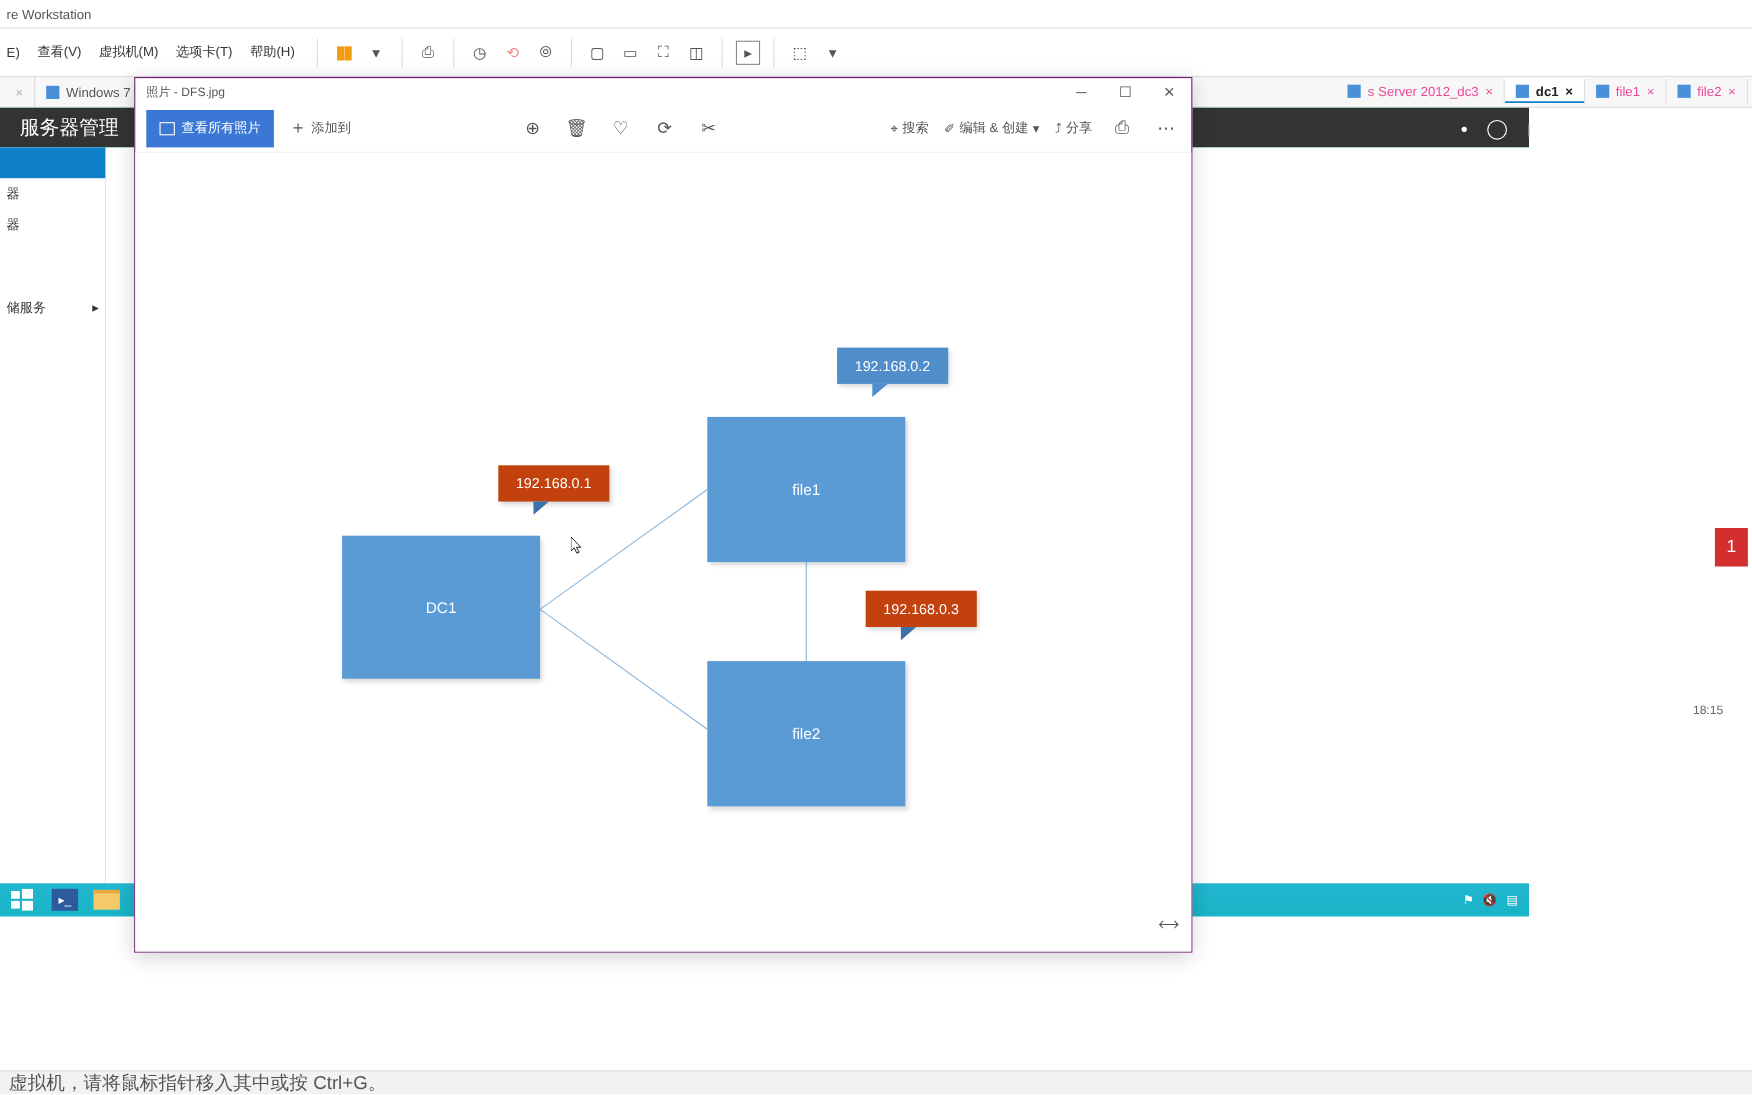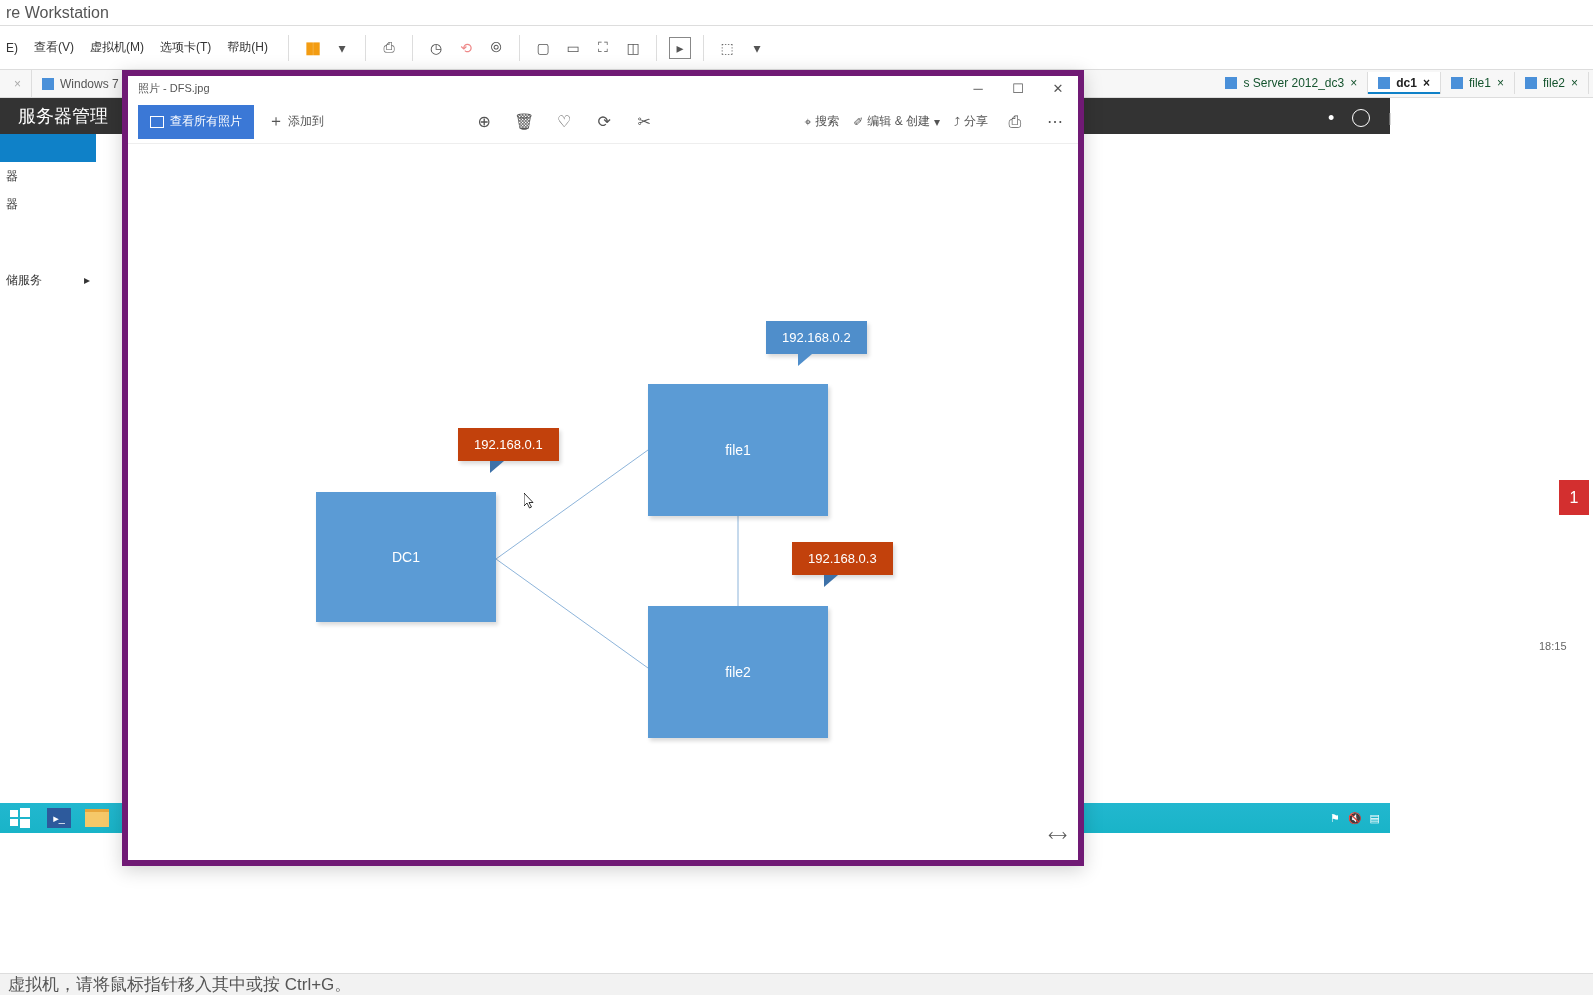--- a/index.html
+++ b/index.html
@@ -1,19 +1,19 @@
 <!DOCTYPE html>
 <html><head>
 <meta charset="utf-8">
 <style>
   * { box-sizing: border-box; margin: 0; padding: 0; font-family: "Segoe UI", "Microsoft YaHei", sans-serif; }
   body { width: 1593px; height: 995px; background: #fff; position: relative; overflow: hidden; }
 
   
-  .host-titlebar { height: 26px; background: #fff; border-bottom: 1px solid #ddd; font-size: 16px; line-height: 26px; padding-left: 6px; color: #555; }
+  .host-titlebar { height: 26px; background: #fff; border-bottom: 1px solid #ddd; font-size: 12px; line-height: 26px; padding-left: 6px; color: #555; }
 
   
   .vmware-menu { height: 44px; display: flex; align-items: center; gap: 8px; padding: 0 6px; border-bottom: 1px solid #ddd; }
   .vmware-menu .menu-text { font-size: 12px; color: #333; margin-right: 8px; cursor: pointer; }
   .vmware-menu .sep { width: 1px; height: 26px; background: #ddd; margin: 0 4px; }
   .vmware-menu .tb-btn { width: 22px; height: 22px; display: inline-flex; align-items: center; justify-content: center; color: #555; font-size: 14px; cursor: pointer; }
   .vmware-menu .pause-bars { color: #f39c12; font-size: 16px; letter-spacing: -2px; font-weight: bold; }
 
   
   .vmware-tabs { height: 28px; display: flex; align-items: stretch; background: #f7f7f7; border-bottom: 1px solid #ddd; position: relative; }
@@ -34,21 +34,21 @@
   .sm-side-item.active { background: #0f81c8; color: #fff; }
   .sm-side-chevron { position: absolute; right: 6px; }
 
   .sm-main-bg { position: absolute; left: 96px; top: 36px; right: 0; bottom: 0; background: #fff; }
 
   .sm-right-panel { position: absolute; right: 4px; top: 140px; width: 300px; }
   .red-badge { width: 30px; height: 35px; background: #d32f2f; color: #fff; display: flex; align-items: center; justify-content: center; font-size: 16px; margin-left: auto; margin-top: 340px; }
   .time-label { font-size: 11px; color: #666; margin-top: 125px; margin-left: 250px; }
 
   
-  .photos-window { position: absolute; left: 122px; top: 70px; width: 962px; height: 796px; background: #fff; border: 6px solid #701a75; box-shadow: 0 4px 18px rgba(0,0,0,0.18); }
+  .photos-window { position: absolute; left: 122px; top: 70px; width: 962px; height: 796px; background: #fff; border: 1px solid #701a75; box-shadow: 0 4px 18px rgba(0,0,0,0.18); }
   .photos-titlebar { height: 24px; display: flex; align-items: center; padding-left: 10px; font-size: 11px; color: #555; }
   .photos-titlebar .win-btns { margin-left: auto; display: flex; }
   .photos-titlebar .win-btn { width: 40px; height: 24px; display: flex; align-items: center; justify-content: center; color: #555; font-size: 13px; cursor: pointer; }
 
   .photos-toolbar { height: 44px; display: flex; align-items: center; padding: 0 10px; gap: 14px; border-bottom: 1px solid #eee; }
   .photos-toolbar .blue-btn { background: #3b78d6; color: #fff; height: 34px; display: flex; align-items: center; gap: 6px; padding: 0 12px; font-size: 12px; cursor: pointer; }
   .photos-toolbar .blue-btn .pic-icon { width: 14px; height: 12px; border: 1.5px solid #fff; position: relative; }
   .photos-toolbar .tool { color: #555; font-size: 12px; display: flex; align-items: center; gap: 4px; cursor: pointer; }
   .photos-toolbar .spacer { flex: 1; }
   .photos-toolbar .icon-btn { width: 26px; height: 26px; display: flex; align-items: center; justify-content: center; font-size: 16px; color: #555; cursor: pointer; }
@@ -62,21 +62,21 @@
   .callout .tail { position: absolute; width: 0; height: 0; }
   .callout .tail.down-left { bottom: -12px; left: 32px; border-left: 0 solid transparent; border-right: 14px solid transparent; border-top: 12px solid #3d71a8; }
   .callout.light .tail.down-left { border-top-color: #4f8ecb; }
 
   .expand-icon { position: absolute; right: 14px; bottom: 14px; font-size: 18px; color: #555; transform: rotate(45deg); cursor: pointer; }
   svg.diagram-lines { position: absolute; left: 0; top: 0; width: 100%; height: 100%; pointer-events: none; }
   svg.diagram-lines line { stroke: #8db4da; stroke-width: 1; }
 
   
   .rtabs { position: absolute; top: 72px; right: 4px; display: flex; gap: 0; }
-  .rtab { display: flex; align-items: center; gap: 6px; font-size: 12px; padding: 4px 10px; color: #14532d; border-right: 1px solid #ddd; cursor: pointer; }
+  .rtab { display: flex; align-items: center; gap: 6px; font-size: 12px; padding: 4px 10px; color: #ec4899; border-right: 1px solid #ddd; cursor: pointer; }
   .rtab .vm-icon { width: 12px; height: 12px; background: #4a90d9; }
   .rtab.active { background: #fff; font-weight: 600; color: #222; box-shadow: inset 0 -2px 0 #0f81c8; }
 
   
   .win-taskbar { position: absolute; left: 0; bottom: 0; width: 100%; height: 30px; background: linear-gradient(#22b7cf,#19b4c8); display: flex; align-items: center; }
   .win-taskbar .start { width: 40px; height: 30px; display: flex; align-items: center; justify-content: center; }
   .win-taskbar .task-icon { width: 38px; height: 30px; display: flex; align-items: center; justify-content: center; cursor: pointer; }
   .win-taskbar .tray { margin-left: auto; display: flex; align-items: center; gap: 8px; padding-right: 10px; font-size: 11px; color: #fff; }
 
   

